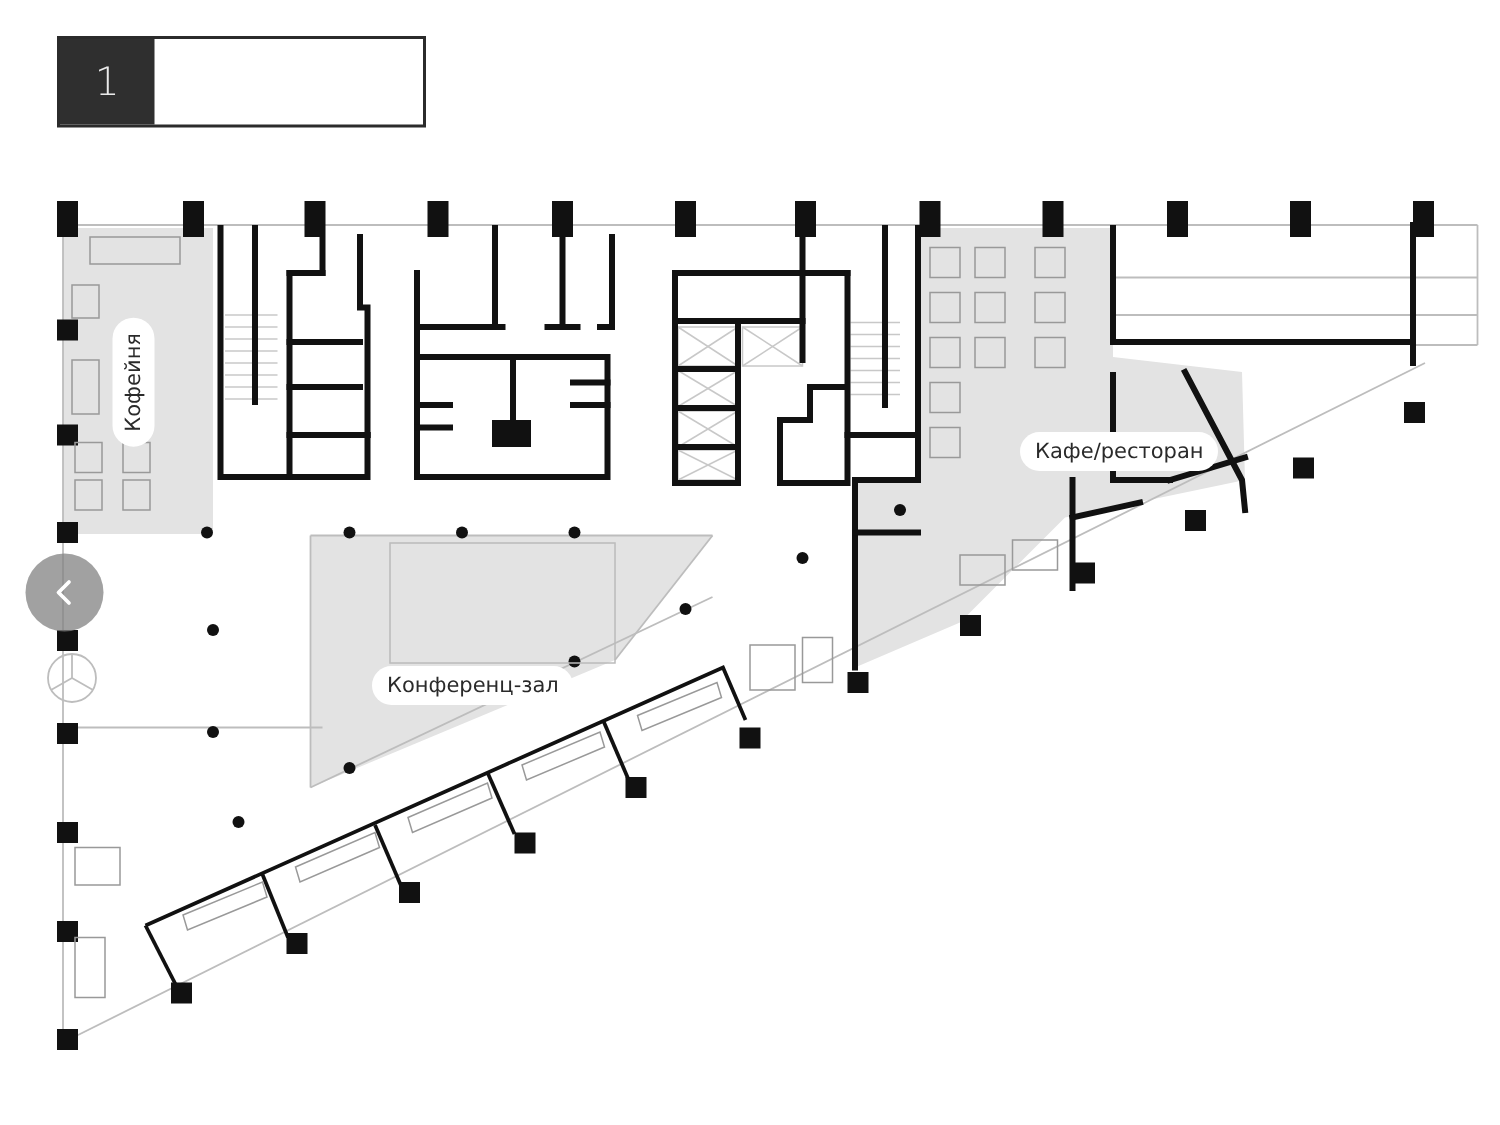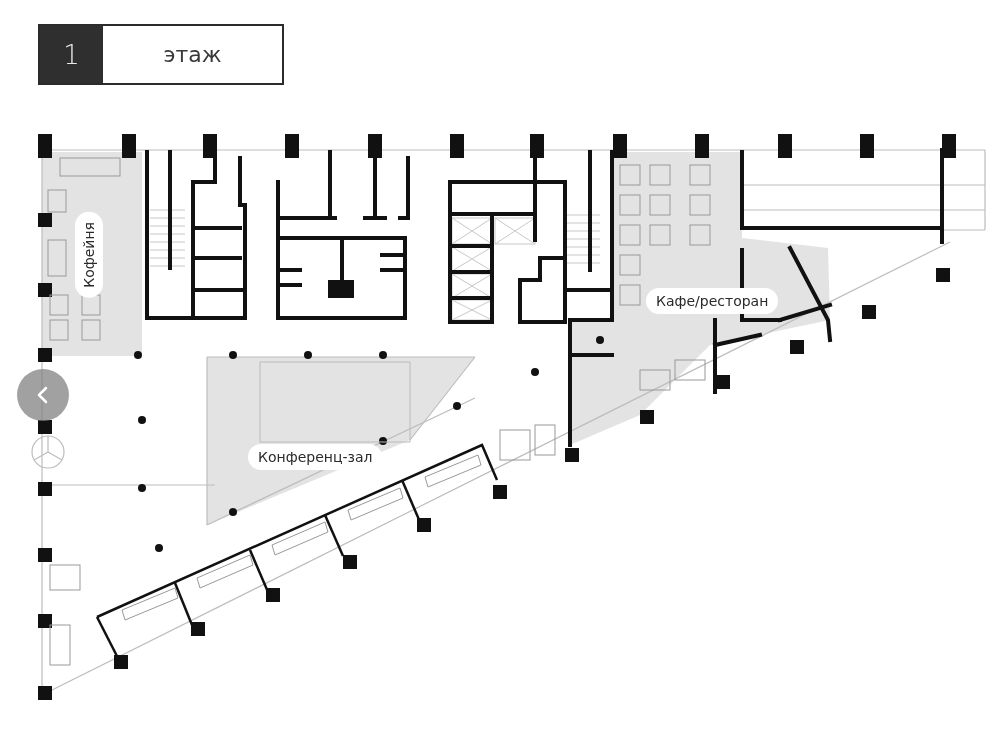--- a/index.html
+++ b/index.html
@@ -30,21 +30,20 @@
     .nav-prev {
       position: absolute; left: 17px; top: 369px; width: 52px; height: 52px; border-radius: 50%;
       background: rgba(130,130,130,0.75); display: flex; align-items: center; justify-content: center; cursor: pointer;
     }
   </style>
 </head>
 <body>
 
 <div class="floor-badge">
   <div class="floor-num">1</div>
-  <div class="floor-word">этаж</div>
 </div>
 
 <svg class="plan" width="1000" height="750" viewBox="0 0 1000 750">
 
   <g fill="#e3e3e3" stroke="none">
     <rect x="42" y="152" width="100" height="204"></rect>
     <polygon points="207,357 475,357 410,440 207,525"></polygon>
     <polygon points="612,152 742,152 742,238 828,248 830,320 710,345 640,415 570,445 570,320 612,320"></polygon>
   </g>
 
@@ -246,19 +245,19 @@
     <rect x="500" y="430" width="30" height="30"></rect>
     <rect x="535" y="425" width="20" height="30"></rect>
     <rect x="50" y="565" width="30" height="25"></rect>
     <rect x="50" y="625" width="20" height="40"></rect>
   </g>
   <rect x="328" y="280" width="26" height="18" fill="#111"></rect>
 </svg>
 
 <div class="label-vert" style="left:75px; top:212px;">Кофейня</div>
 <div class="label-pill" style="left:248px; top:400px;margin-top:44px;">Конференц-зал</div>
-<div class="label-pill" style="left:646px; top:288px;">Кафе/ресторан</div>
+<div class="label-pill" style="left:680px; top:288px;">Кафе/ресторан</div>
 
 <div class="nav-prev">
   <svg width="20" height="20" viewBox="0 0 20 20">
     <polyline points="13,3 6,10 13,17" fill="none" stroke="#ffffff" stroke-width="2.5" stroke-linecap="round" stroke-linejoin="round"></polyline>
   </svg>
 </div>
 
 </body></html>

